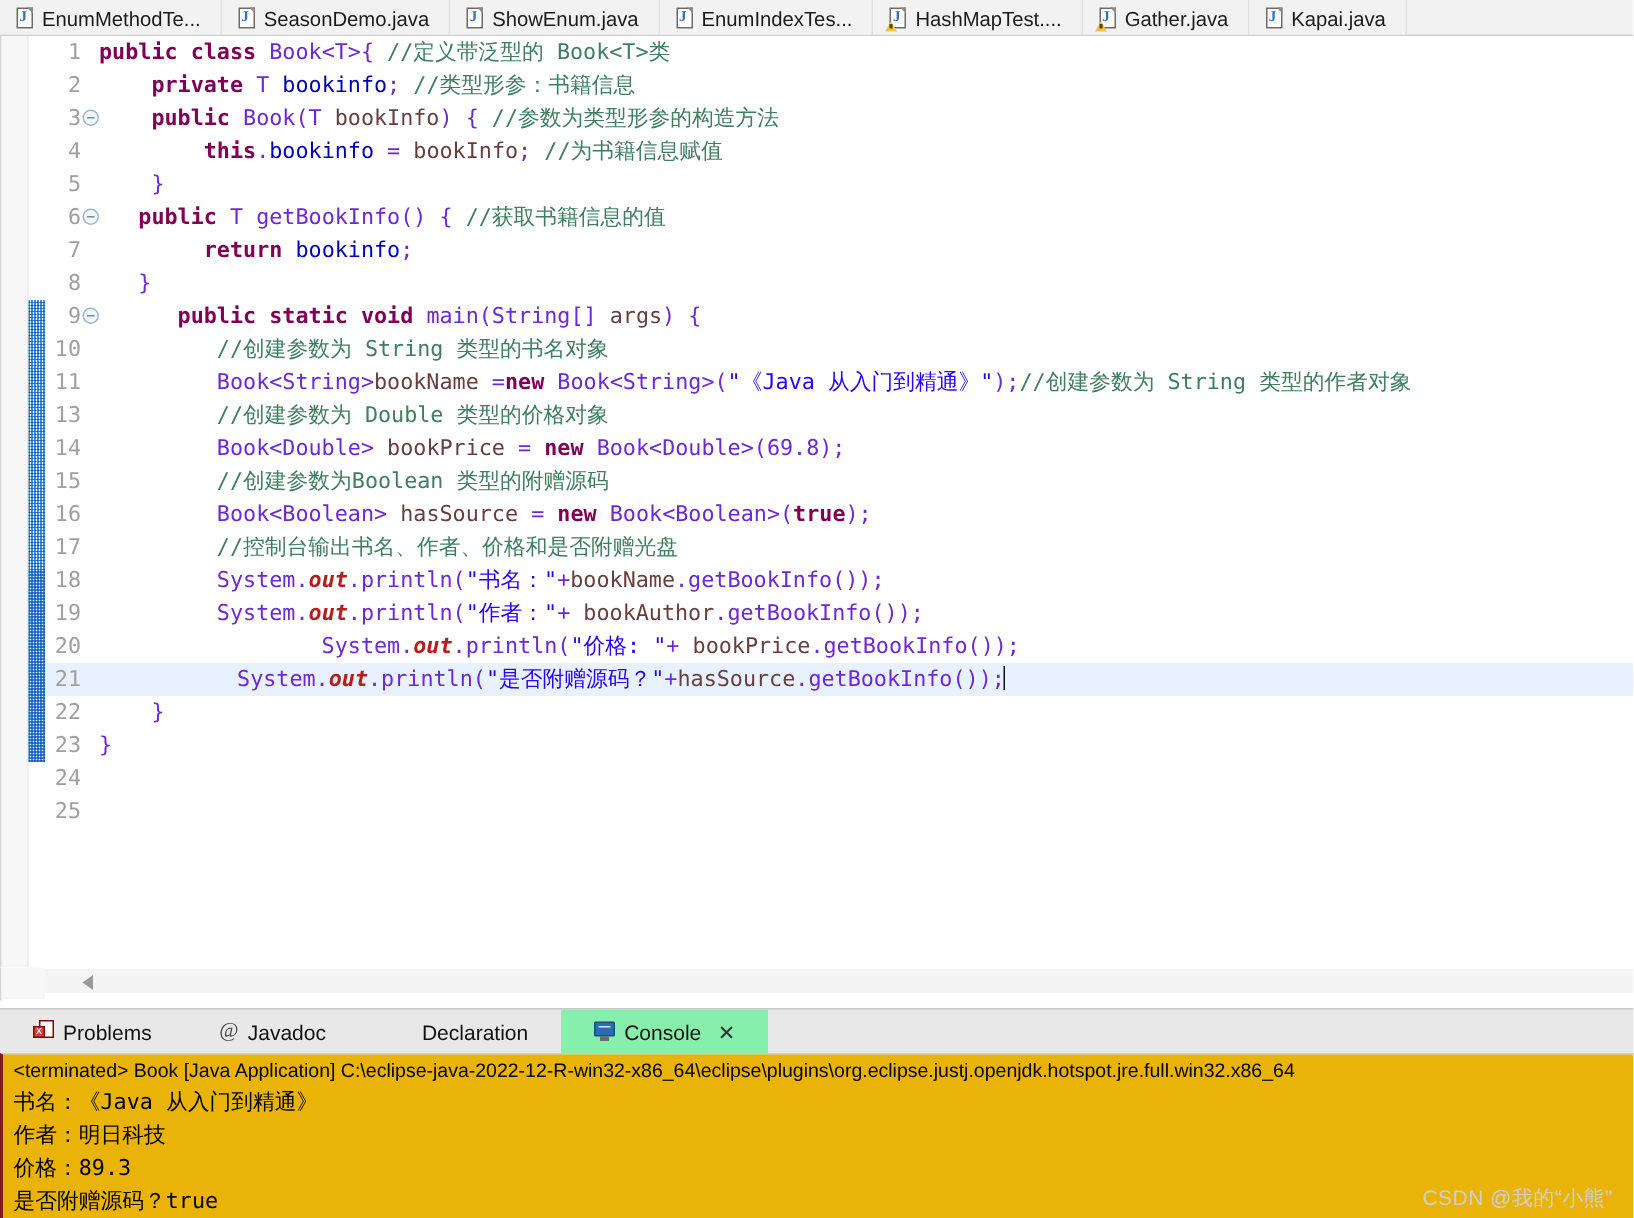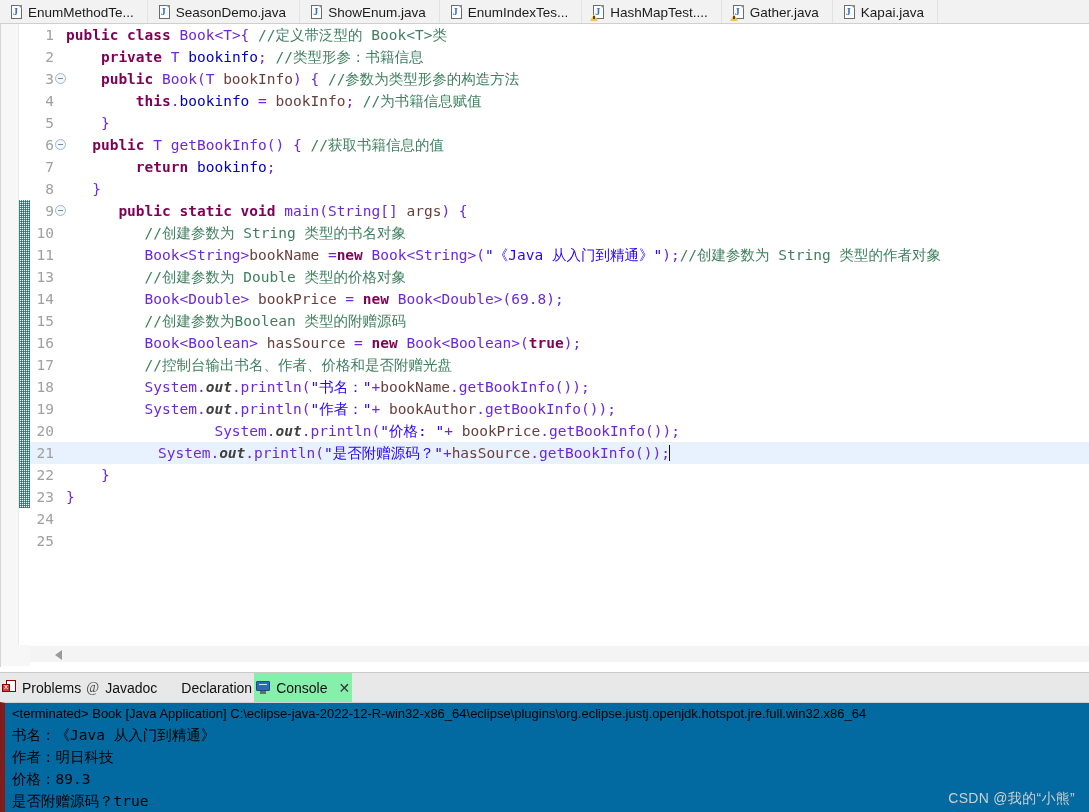--- a/index.html
+++ b/index.html
@@ -105,21 +105,21 @@
     display: inline-block; width: 0; border-left: 1.5px solid #111;
     height: 16px; vertical-align: -3px; margin-left: -1px;
   }
 
   
   .kw   { color: #7f0055; font-weight: bold; }
   .cmt  { color: #3f7f5f; }
   .str  { color: #2a00ff; }
   .fld  { color: #0000c0; }
   .loc  { color: #6a3e3e; }
-  .stat { color: #404040; font-style: italic; font-weight: bold; }
+  .stat { color: #b91c1c; font-style: italic; font-weight: bold; }
   .plain{ color: #6d28d9; }
 
   
   .hscroll {
     position: absolute; left: 0; top: 645px; width: 1089px; height: 22px;
     background: #ffffff; border-left: 1px solid #d4d4d4;
   }
   .hscroll .track {
     position: absolute; left: 29px; right: 0; top: 1px; height: 16px;
     background: #f4f4f4;
@@ -137,21 +137,21 @@
 
   
   .viewtabs {
     position: absolute; left: 0; top: 672px; width: 1089px; height: 30px;
     background: #e8e8e8;
     border-top: 1px solid #c9c9c9;
     display: flex; align-items: flex-end;
   }
   .vtab {
     display: flex; align-items: center; gap: 5px;
-    height: 29px; padding: 0 2px;
+    height: 29px; padding: 0 22px;
     font-size: 14px; color: #111;
     white-space: nowrap;
   }
   .vtab.active { background: #86efac; }
   .vtab .closex {
     margin-left: 6px; font-size: 14px; color: #333;
     font-family: "Liberation Sans", sans-serif;
   }
   .ic { width: 15px; height: 15px; position: relative; flex: none; }
 
@@ -183,23 +183,23 @@
     background: #cfe4f7;
   }
   .ic-console .stand {
     position: absolute; left: 4px; top: 11px; width: 6px; height: 3px;
     background: #6b6b6b;
   }
 
   
   .console {
     position: absolute; left: 0; top: 702px; width: 1089px; height: 110px;
-    background: #0369a1;
+    background: #eab308;
     border-top: 1px solid #d0d0d0;
-    border-left: 5px solid #7f1d1d;
+    border-left: 2px solid #7f1d1d;
     overflow: hidden;
   }
   .cline {
     height: 21px; line-height: 21px; white-space: pre;
     padding-left: 7px;
     font-size: 13.5px;
     color: #000;
   }
   .cline.path {
     font-family: "Liberation Sans", sans-serif;

